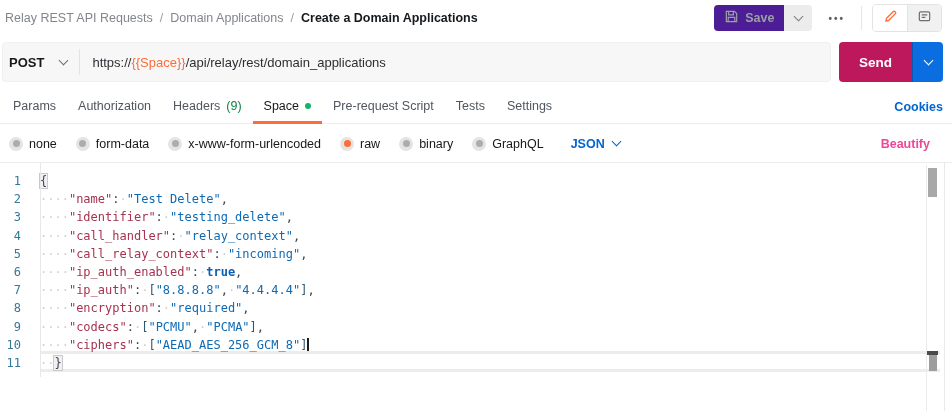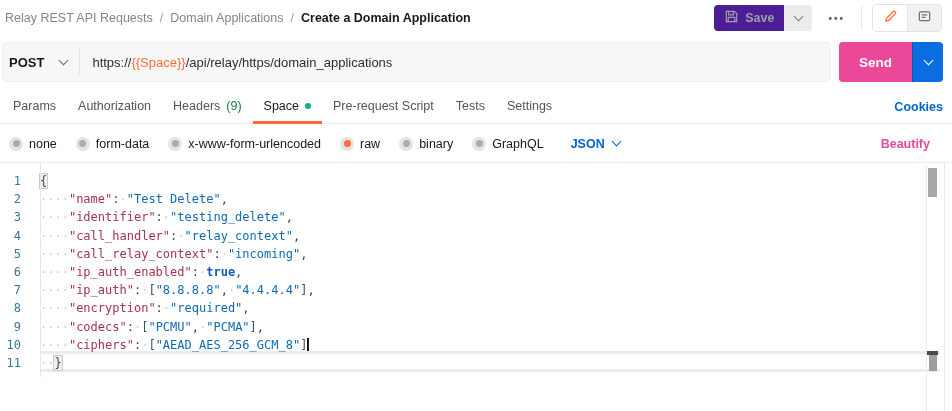--- a/index.html
+++ b/index.html
@@ -24,21 +24,21 @@
 
   
   .req-row { position:absolute; top:42px; left:2px; right:9px; height:40px; display:flex; gap:8px; }
   .url-bar { flex:1; display:flex; align-items:center; background:#f7f7f7; border:1px solid #f0f0f0; border-radius:4px; }
   .method { display:flex; align-items:center; gap:16px; padding:0 12px 0 6px; font-weight:700; font-size:13px; color:#16191c; height:100%; cursor:pointer; }
   .method .chev { color:#6b7075; }
   .method-div { width:1px; align-self:stretch; margin:6px 0; background:#e3e3e3; }
   .url-text { padding:0 12px; font-size:13px; color:#2b2f33; white-space:nowrap; }
   .url-var { color:#ff6c37; }
   .send-group { display:flex; height:100%; border-radius:4px; overflow:hidden; }
-  .send-main { background:#ec4899; color:#fff; font-weight:700; font-size:13.5px; display:flex; align-items:center; padding:0 20px; cursor:pointer; }
+  .send-main { background:#be185d; color:#fff; font-weight:700; font-size:13.5px; display:flex; align-items:center; padding:0 20px; cursor:pointer; }
   .send-caret { background:#0b6ee0; border-left:1px solid #0858b8; width:31px; display:flex; align-items:center; justify-content:center; color:#fff; cursor:pointer; }
 
   
   .tabs-row { position:absolute; top:90px; left:0; right:0; height:34px; display:flex; align-items:stretch; border-bottom:1px solid #ededed; padding-left:2px;justify-content:space-between; }
   .tab { display:flex; align-items:center; gap:6px; padding:0 11px; font-size:12.5px; color:#50565e; cursor:pointer; border-bottom:3px solid transparent; margin-bottom:-1px; }
   .tab .count { color:#0e8345; }
   .tab.active { color:#16191c; border-bottom-color:#ff6c37; }
   .tab .dot { width:6px; height:6px; border-radius:50%; background:#10b569; display:inline-block; }
   .cookies { margin-left:auto; margin-right:9px; align-self:center; font-size:12.5px; font-weight:700; color:#0265d2; cursor:pointer; }
 
@@ -80,21 +80,21 @@
 <body>
 
 <div class="app">
 
   <div class="topbar">
     <div class="crumbs">
       <span>Relay REST API Requests</span>
       <span class="sep">/</span>
       <span>Domain Applications</span>
       <span class="sep">/</span>
-      <span class="last">Create a Domain Application</span>
+      <span class="last">Create a Domain Applications</span>
     </div>
     <div class="top-actions">
       <div class="save-group">
         <div class="save-main">
           <span>
             <svg width="15" height="15" viewBox="0 0 16 16" fill="none" stroke="#9aa0a6" stroke-width="1.3">
                 <path d="M2.5 2.5h8.6l2.4 2.4v8.6H2.5z"></path>
                 <path d="M5 2.8v3.4h5V2.8"></path>
                 <path d="M4.5 13.2V9h7v4.2"></path>
               </svg>
@@ -127,21 +127,21 @@
     </div>
   </div>
 
   <div class="req-row">
     <div class="url-bar">
       <div class="method">
         <span>POST</span>
         <span class="chev"></span>
       </div>
       <div class="method-div"></div>
-      <div class="url-text"><span>https://</span><span class="url-var">{{Space}}</span><span>/api/relay/https/domain_applications</span></div>
+      <div class="url-text"><span>https://</span><span class="url-var">{{Space}}</span><span>/api/relay/rest/domain_applications</span></div>
     </div>
     <div class="send-group">
       <div class="send-main">
           <span>Send</span>
         </div>
       <div class="send-caret">
           <span class="chev"></span>
         </div>
     </div>
   </div>

